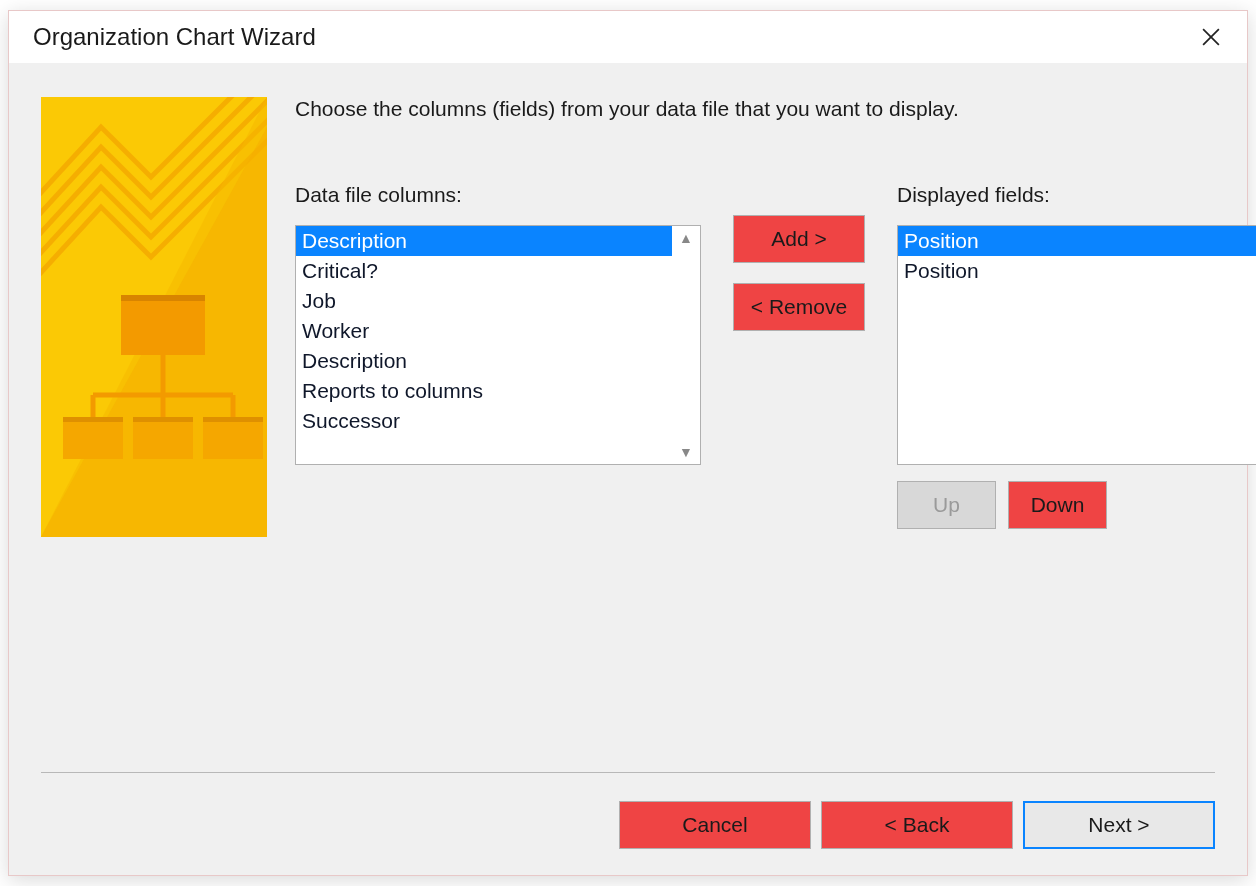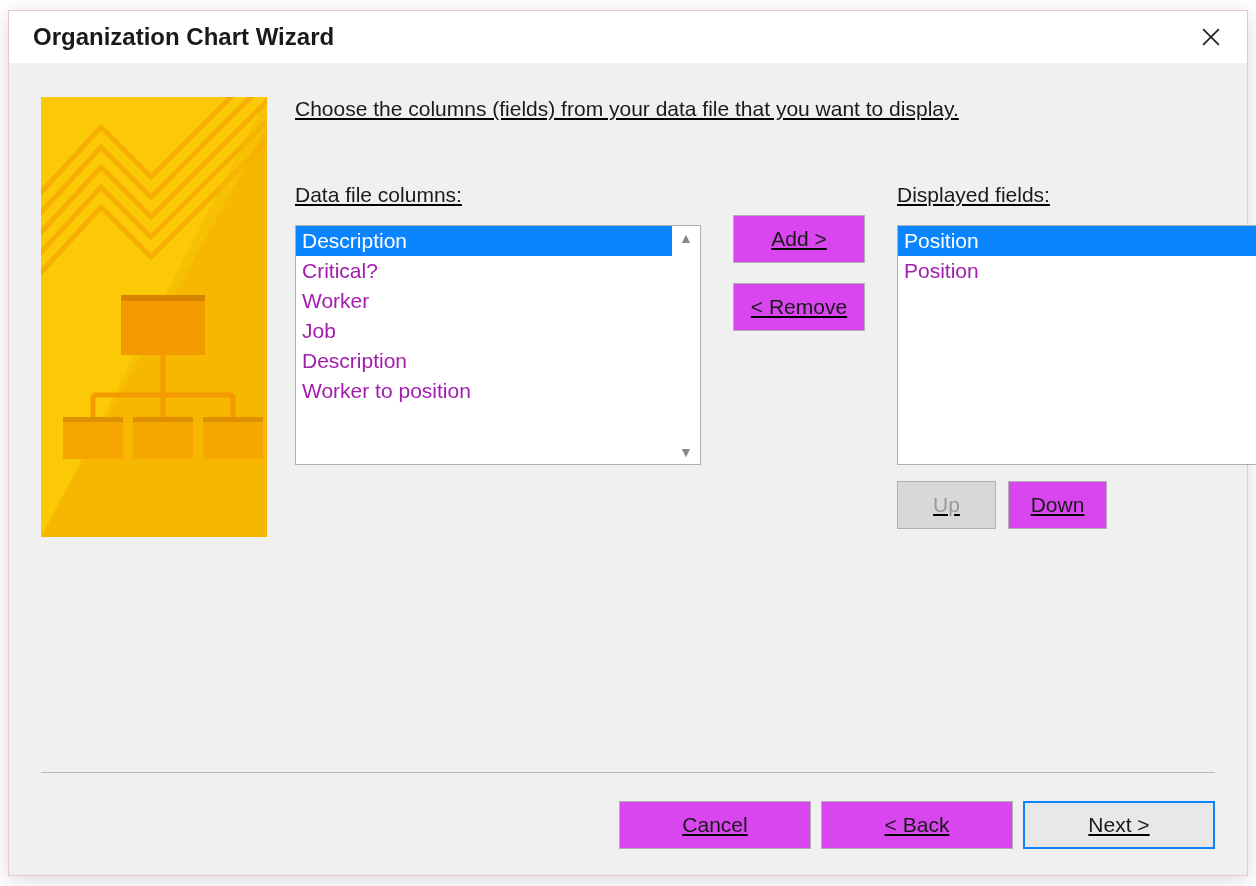--- a/index.html
+++ b/index.html
@@ -15,55 +15,54 @@
       position: relative;
     }
     .titlebar {
       height: 52px;
       display: flex;
       align-items: center;
       justify-content: space-between;
       padding: 0 16px 0 24px;
       background: #fff;
     }
-    .title-text { font-size: 24px; font-weight: 700; color: #1a1a1a; }
+    .title-text { font-size: 24px; font-weight: 400; color: #1a1a1a; }
     .close-btn { width: 40px; height: 40px; display: flex; align-items: center; justify-content: center; cursor: pointer; }
     .close-btn svg { width: 18px; height: 18px; }
     .content-wrap {
       flex: 1;
       background: #f0f0f0;
       padding: 34px 32px 0 32px;
       display: flex;
       flex-direction: column;
-      text-decoration: underline;
     }
     .main-area { display: flex; gap: 28px; flex: 1; }
     .sidebar-img { width: 226px; height: 440px; flex-shrink: 0; position: relative; overflow: hidden; }
     .right-area { flex: 1; display: flex; flex-direction: column; }
     .instruction { font-size: 21px; color: #1a1a1a; margin-bottom: 62px; }
     .columns-row { display: flex; gap: 32px; align-items: flex-start; }
     .col-block { display: flex; flex-direction: column; }
     .col-label { font-size: 21px; color: #1a1a1a; margin-bottom: 18px; }
     .listbox {
       width: 406px;
       height: 240px;
       background: #fff;
       border: 1px solid #b0b0b0;
       overflow: hidden;
       position: relative;
     }
     .listbox-inner { position: absolute; left: 0; top: 0; right: 28px; bottom: 0; overflow-y: auto; }
-    .list-item { font-size: 21px; padding: 1px 6px; height: 30px; line-height: 28px; color: #a21caf; cursor: default; user-select: none; }
+    .list-item { font-size: 21px; padding: 1px 6px; height: 30px; line-height: 28px; color: #0f172a; cursor: default; user-select: none; }
     .list-item.selected { background: #0a84ff; color: #fff; }
     .scroll-area { position: absolute; right: 0; top: 0; width: 28px; bottom: 0; display: flex; flex-direction: column; justify-content: space-between; align-items: center; padding: 4px 0; }
     .scroll-arrow { color: #888; font-size: 14px; cursor: pointer; }
     .middle-btns { display: flex; flex-direction: column; gap: 20px; margin-top: 32px; }
     .btn {
       height: 48px;
-      background: #d946ef;
+      background: #ef4444;
       border: 1px solid #b0b0b0;
       font-size: 21px;
       color: #1a1a1a;
       font-family: inherit;
       cursor: pointer;
       display: flex;
       align-items: center;
       justify-content: center;
     }
     .btn.disabled { color: #9a9a9a; background: #d8d8d8; cursor: default; }
@@ -121,24 +120,25 @@
       </div>
       <div class="right-area">
         <div class="instruction">Choose the columns (fields) from your data file that you want to display.</div>
         <div class="columns-row">
           <div class="col-block">
             <div class="col-label">Data file columns:</div>
             <div class="listbox">
               <div class="listbox-inner" id="data-columns-list">
                   <div class="list-item selected">Description</div>
                   <div class="list-item">Critical?</div>
+                  <div class="list-item">Job</div>
                   <div class="list-item">Worker</div>
-                  <div class="list-item">Job</div>
                   <div class="list-item">Description</div>
-                  <div class="list-item">Worker to position</div>
+                  <div class="list-item">Reports to columns</div>
+                  <div class="list-item">Successor</div>
                 </div>
               <div class="scroll-area">
                 <span class="scroll-arrow">▲</span>
                 <span class="scroll-arrow">▼</span>
               </div>
             </div>
           </div>
           <div class="middle-btns">
             <button class="btn btn-add">Add &gt;</button>
             <button class="btn btn-remove">&lt; Remove</button>

